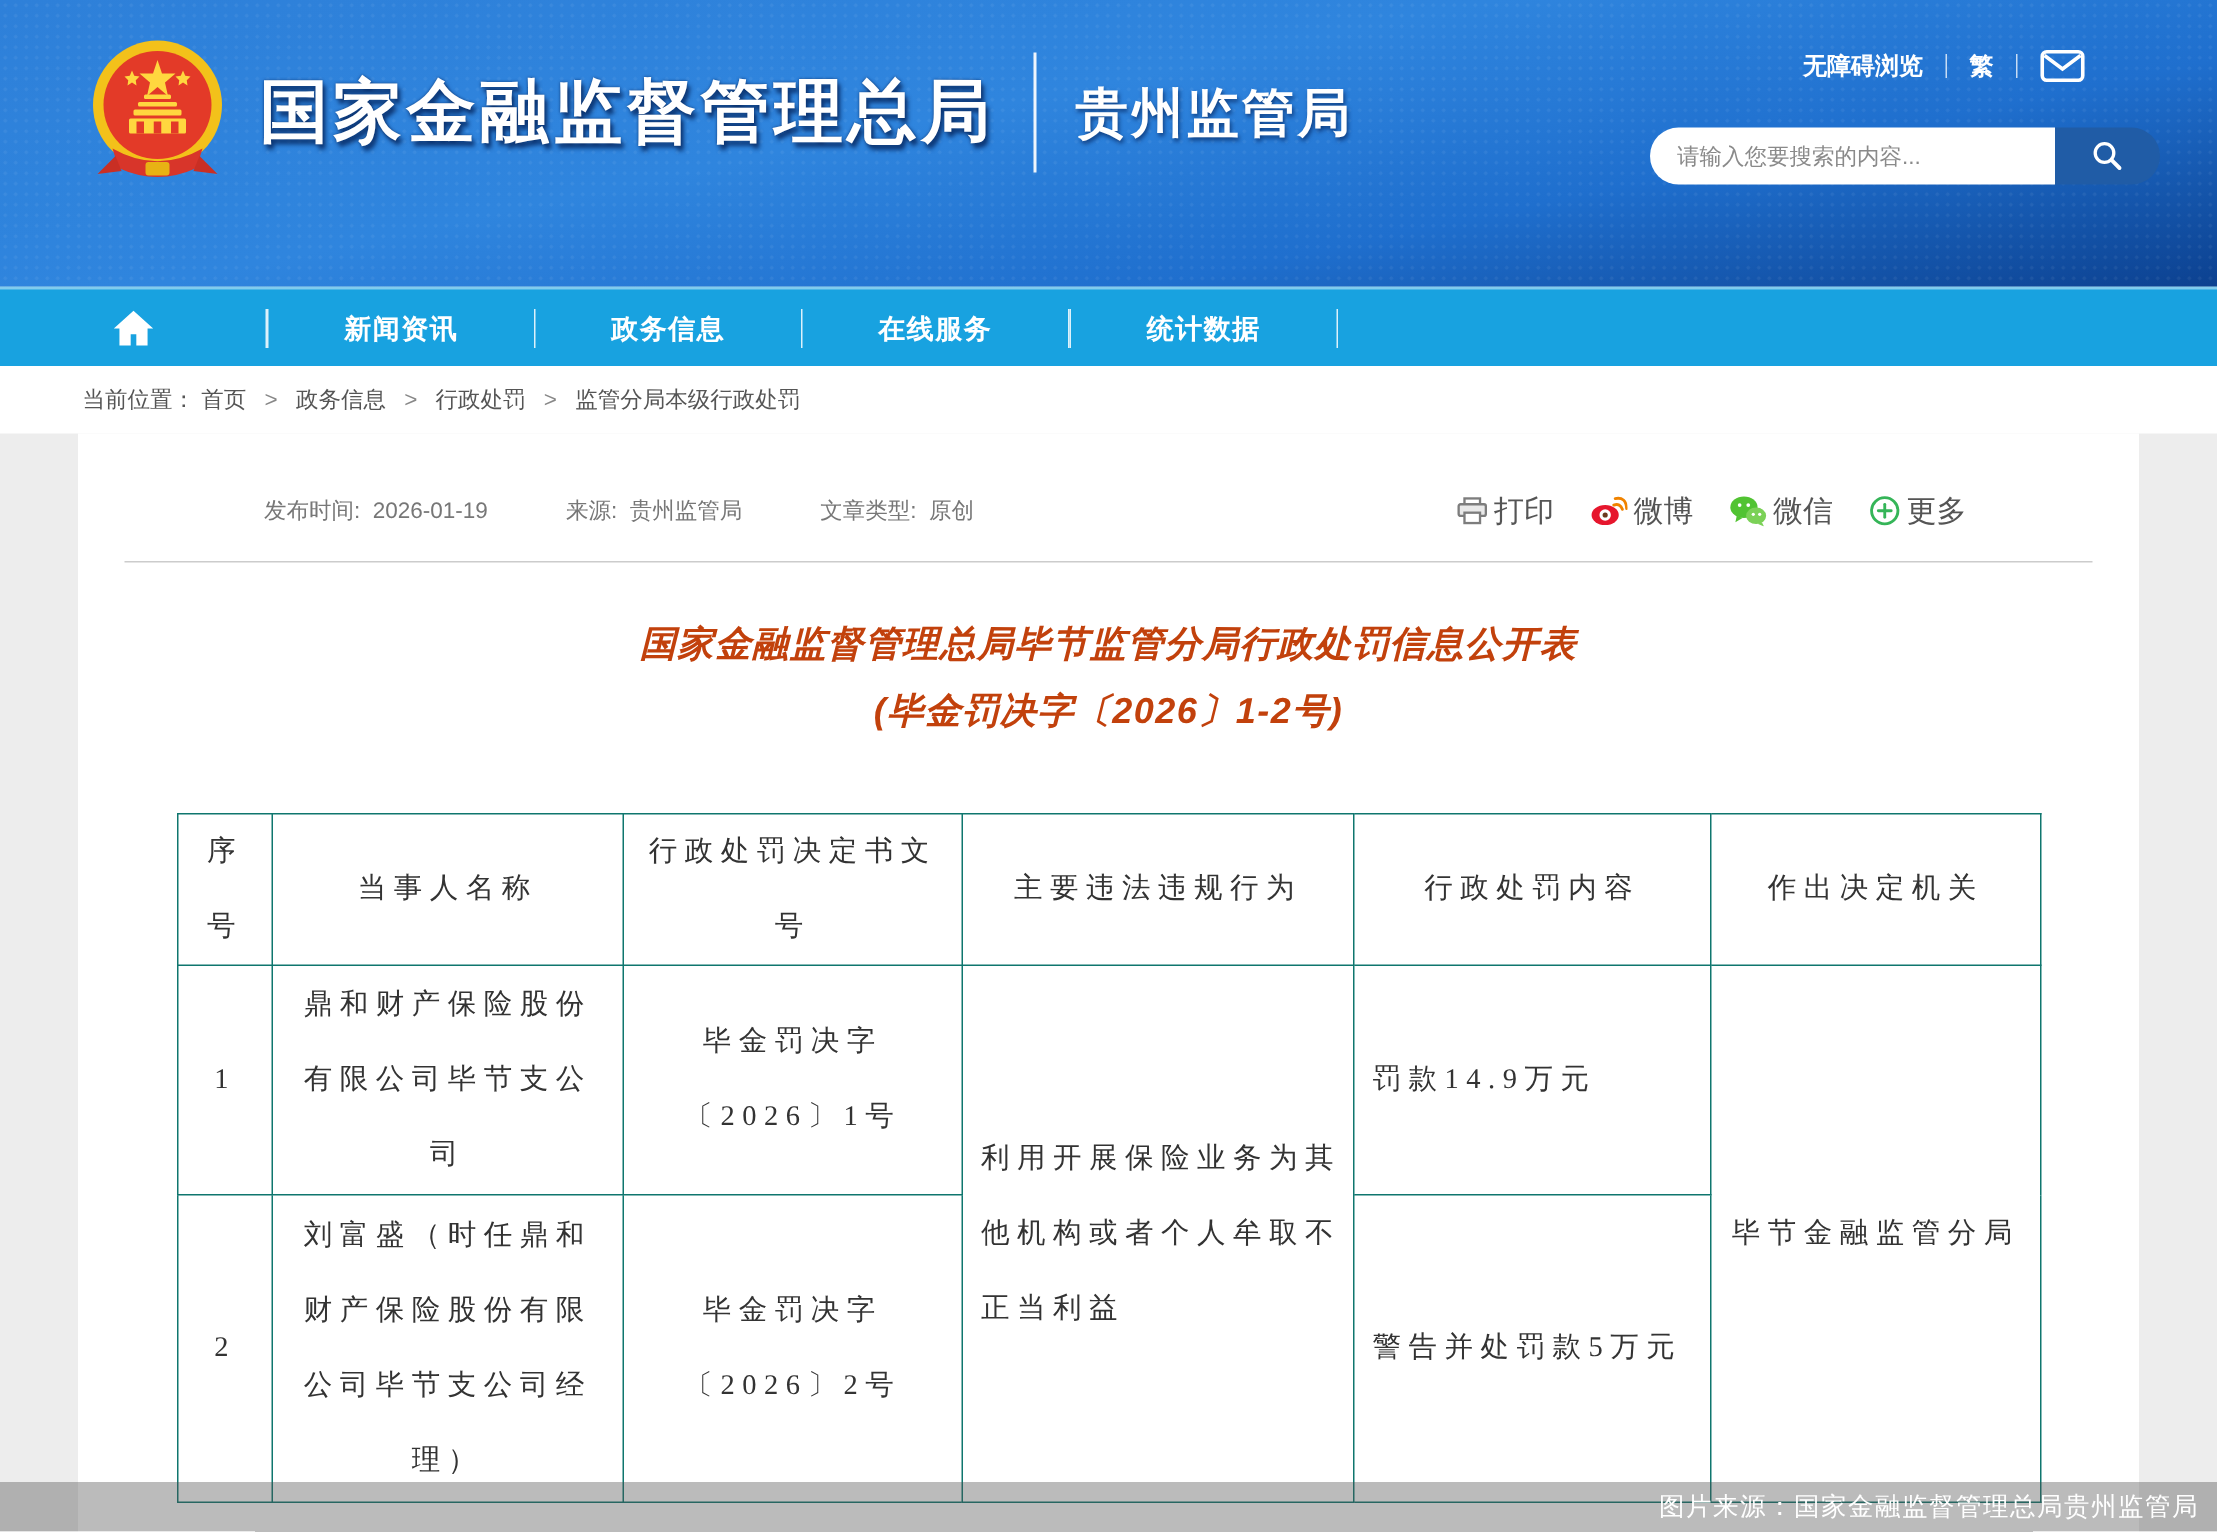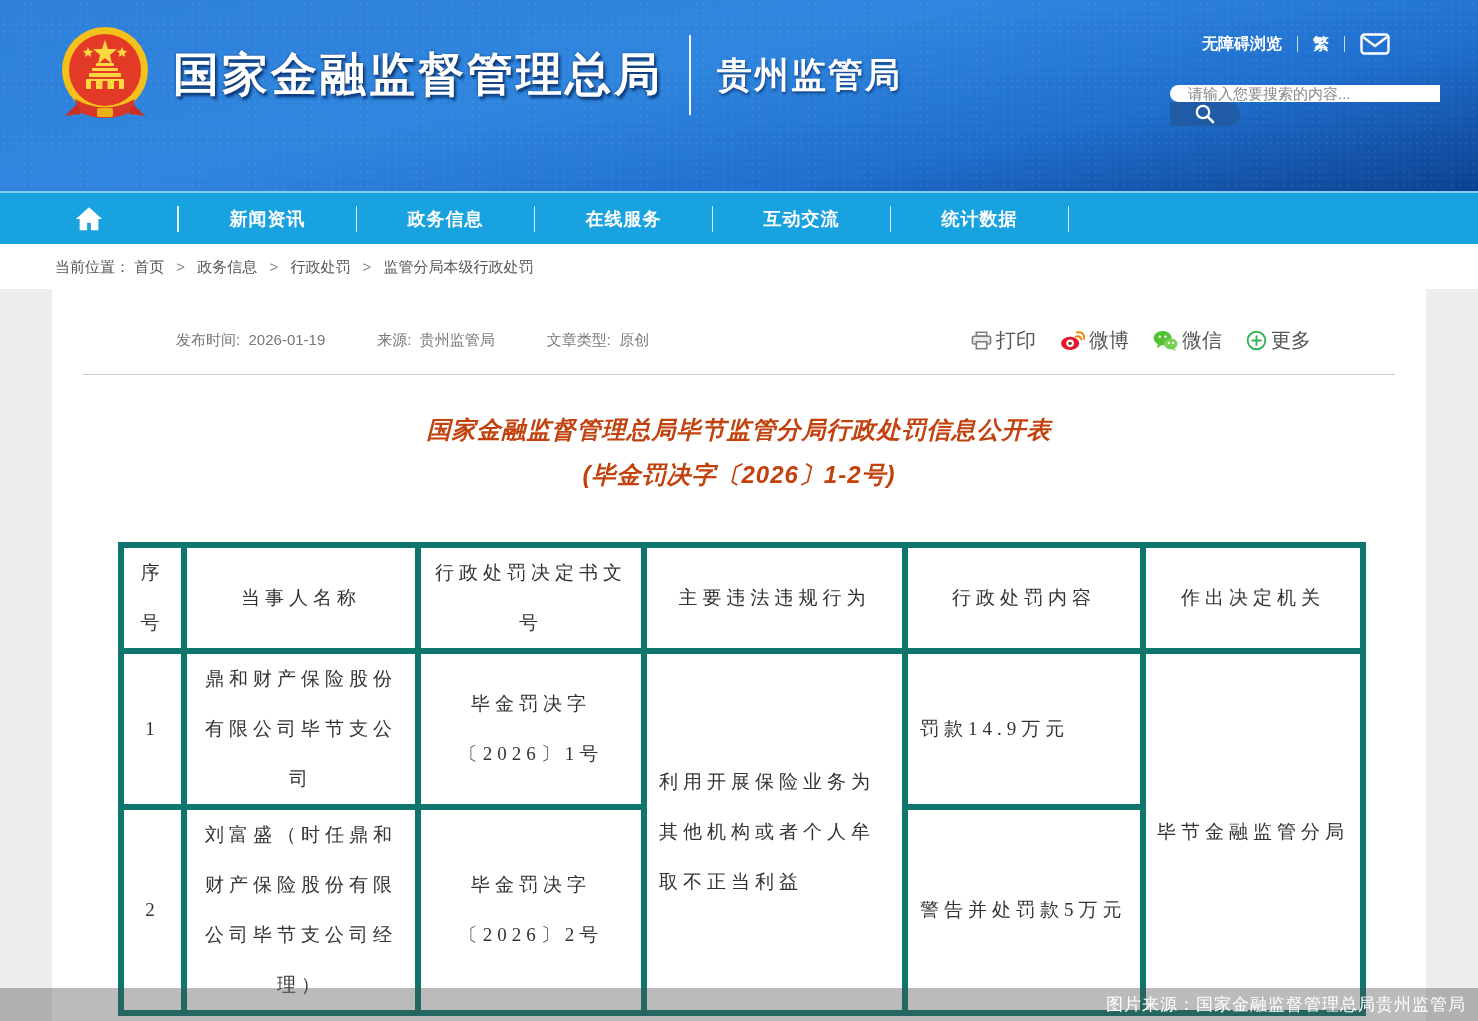--- a/index.html
+++ b/index.html
@@ -30,21 +30,21 @@
     color:#fff; font-weight:bold; font-size:35px; letter-spacing:2px;
     text-shadow:1px 2px 3px rgba(7,42,100,0.75); white-space:nowrap;
   }
   .header-top-links {
     position:absolute; top:33px; right:88px;
     display:flex; align-items:center; gap:15px;
     color:#fff; font-size:16px; font-weight:bold;
   }
   .header-top-links .sep { width:1px; height:16px; background:rgba(255,255,255,0.75); }
   .mail-btn { display:flex; align-items:center; cursor:pointer; }
-  .search-bar { position:absolute; top:85px; right:38px; display:flex; height:38px;flex-direction:column; }
+  .search-bar { position:absolute; top:85px; right:38px; display:flex; height:38px; }
   .search-input {
     width:270px; height:38px; border:none; outline:none;
     border-radius:19px 0 0 19px; padding:0 18px; font-size:15px; color:#333;
     font-family:"Liberation Sans", sans-serif;
   }
   .search-input::placeholder { color:#8a8a8a; }
   .search-btn {
     width:70px; height:38px; border:none; background:#205ca6;
     border-radius:0 19px 19px 0; cursor:pointer;
     display:flex; align-items:center; justify-content:center;
@@ -88,21 +88,21 @@
     font-weight:600; color:#c2410c; letter-spacing:1px;font-style:italic;
   }
 
   
   .penalty-table {
     margin:45px 0 0 66px; border-collapse:collapse; table-layout:fixed;
     font-family:"Liberation Serif","DejaVu Serif",serif;
     font-size:19px; color:#333;
   }
   .penalty-table td {
-    border:6px solid #0f766e; vertical-align:middle; text-align:center;
+    border:1px solid #0f766e; vertical-align:middle; text-align:center;
     line-height:50px; letter-spacing:5px; padding:0 10px; word-break:break-all;
   }
   .penalty-table td.cell-left { text-align:left; padding:0 5px 0 12px; }
   .penalty-table .doc-line { display:block; }
   .row-head { height:97px; }
   .row-1 { height:153px; }
   .row-2 { height:205px; }
 
   
   .image-caption {
@@ -172,21 +172,20 @@
     </svg>
   </div>
   <div class="nav-divider"></div>
   <div class="nav-divider"></div>
   <div class="nav-slot">新闻资讯</div>
   <div class="nav-divider"></div>
   <div class="nav-slot">政务信息</div>
   <div class="nav-divider"></div>
   <div class="nav-slot">在线服务</div>
   <div class="nav-divider"></div>
-  <div class="nav-slot">互动交流</div>
   <div class="nav-divider"></div>
   <div class="nav-slot">统计数据</div>
   <div class="nav-divider"></div>
 </div>
 
 <div class="breadcrumb">
   <span>当前位置：</span>
   <span class="crumb">首页</span>
   <span class="bc-sep">&gt;</span>
   <span class="crumb">政务信息</span>

